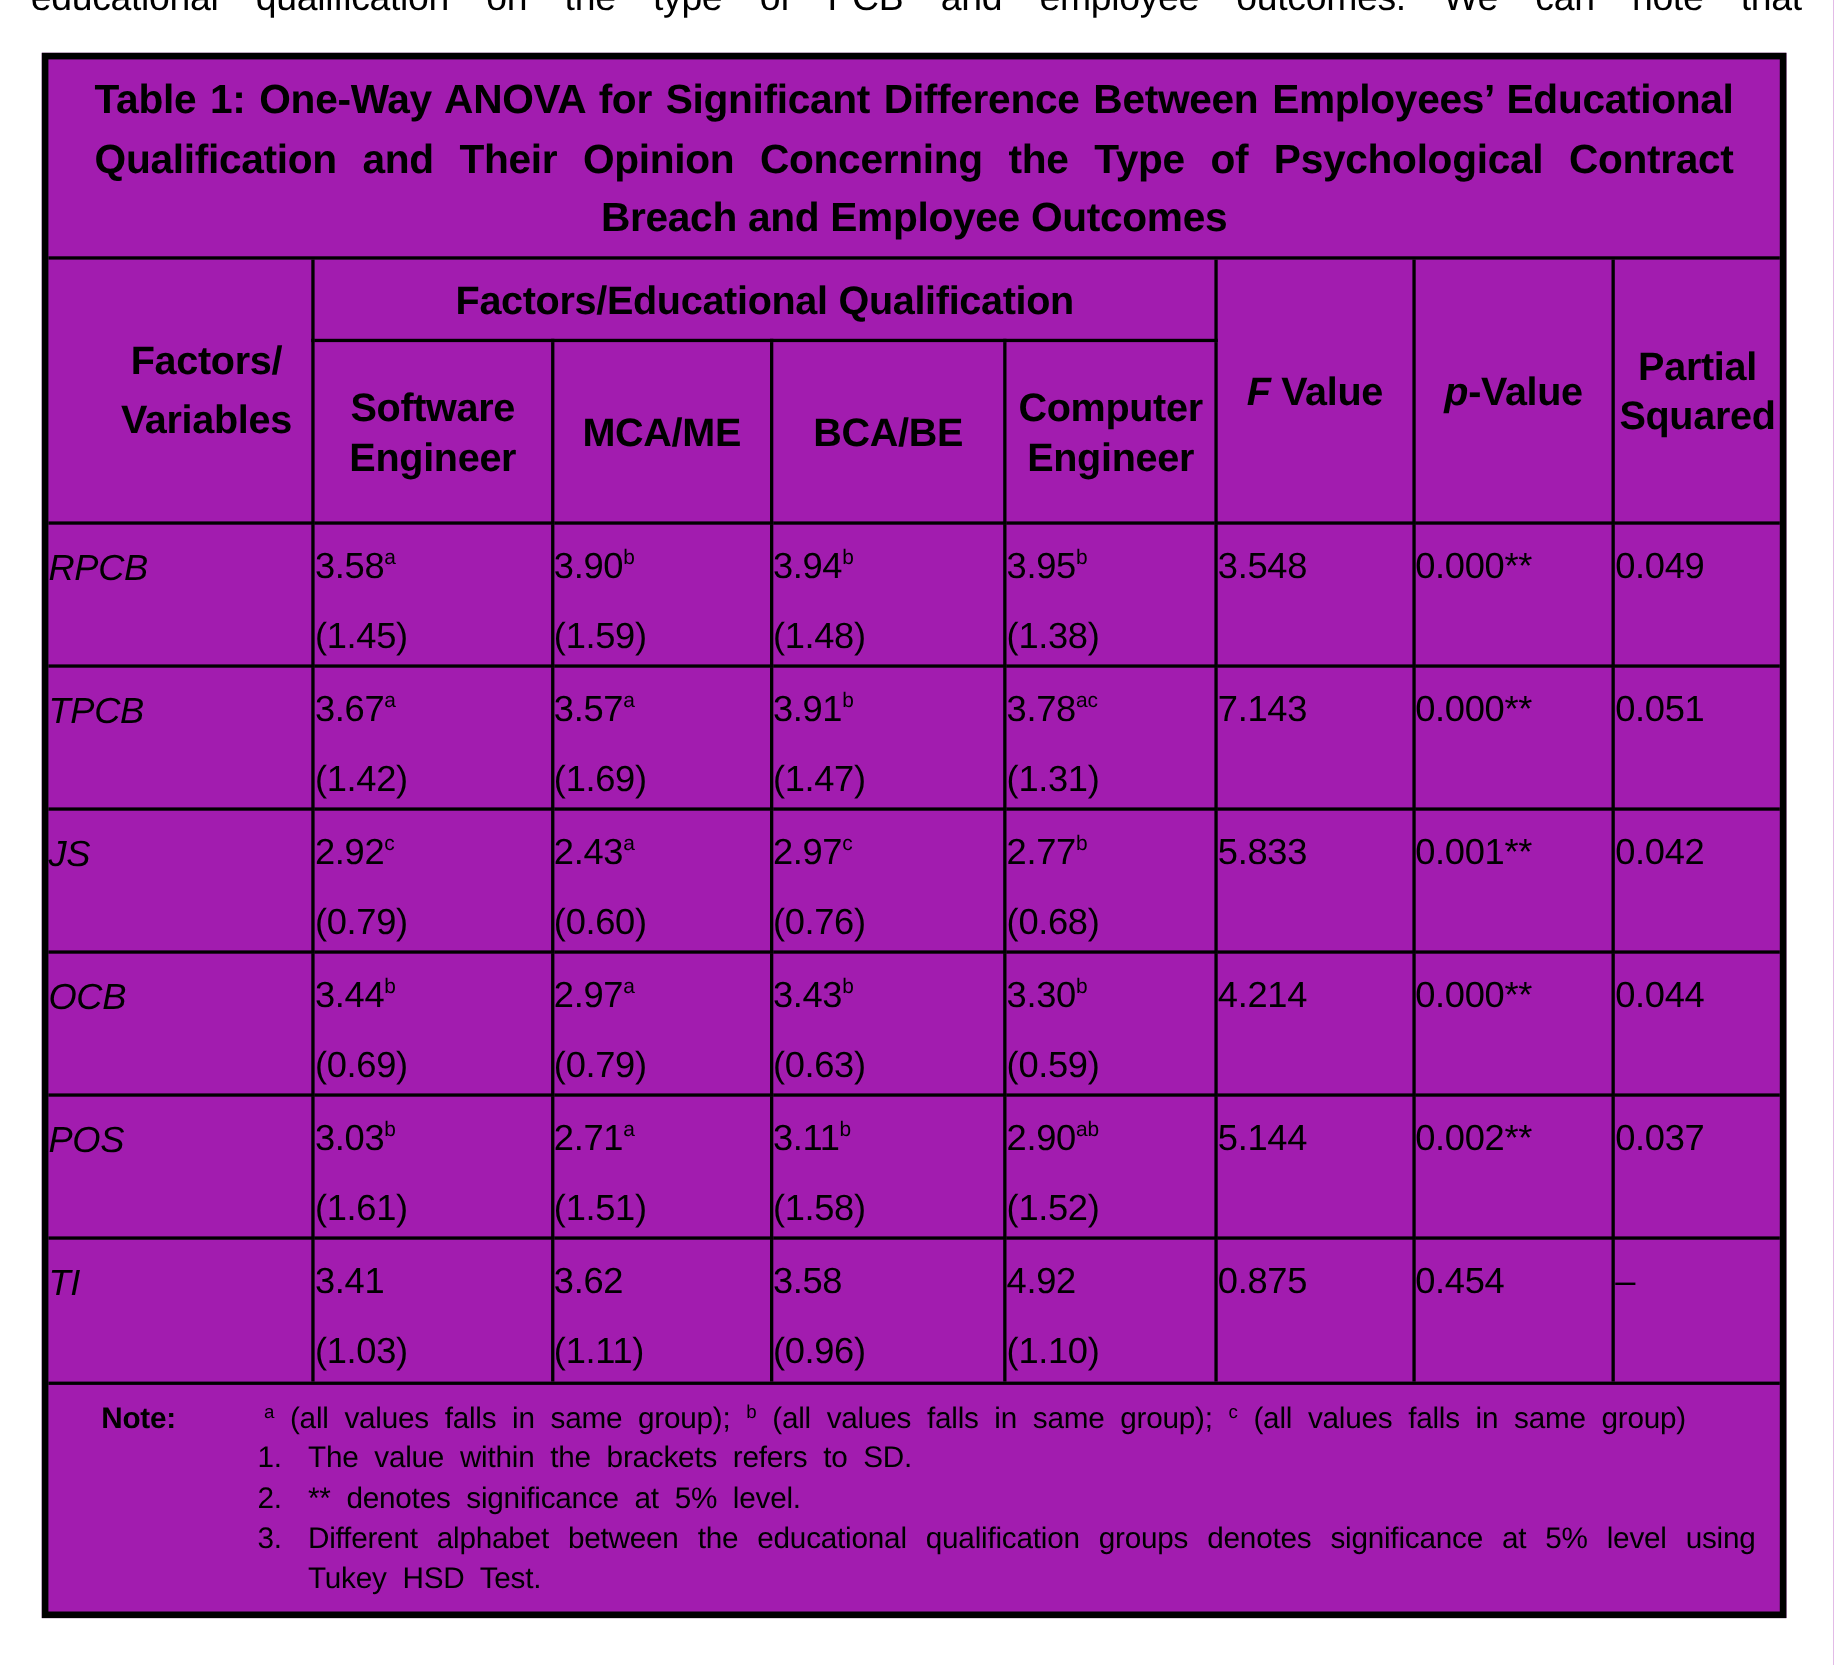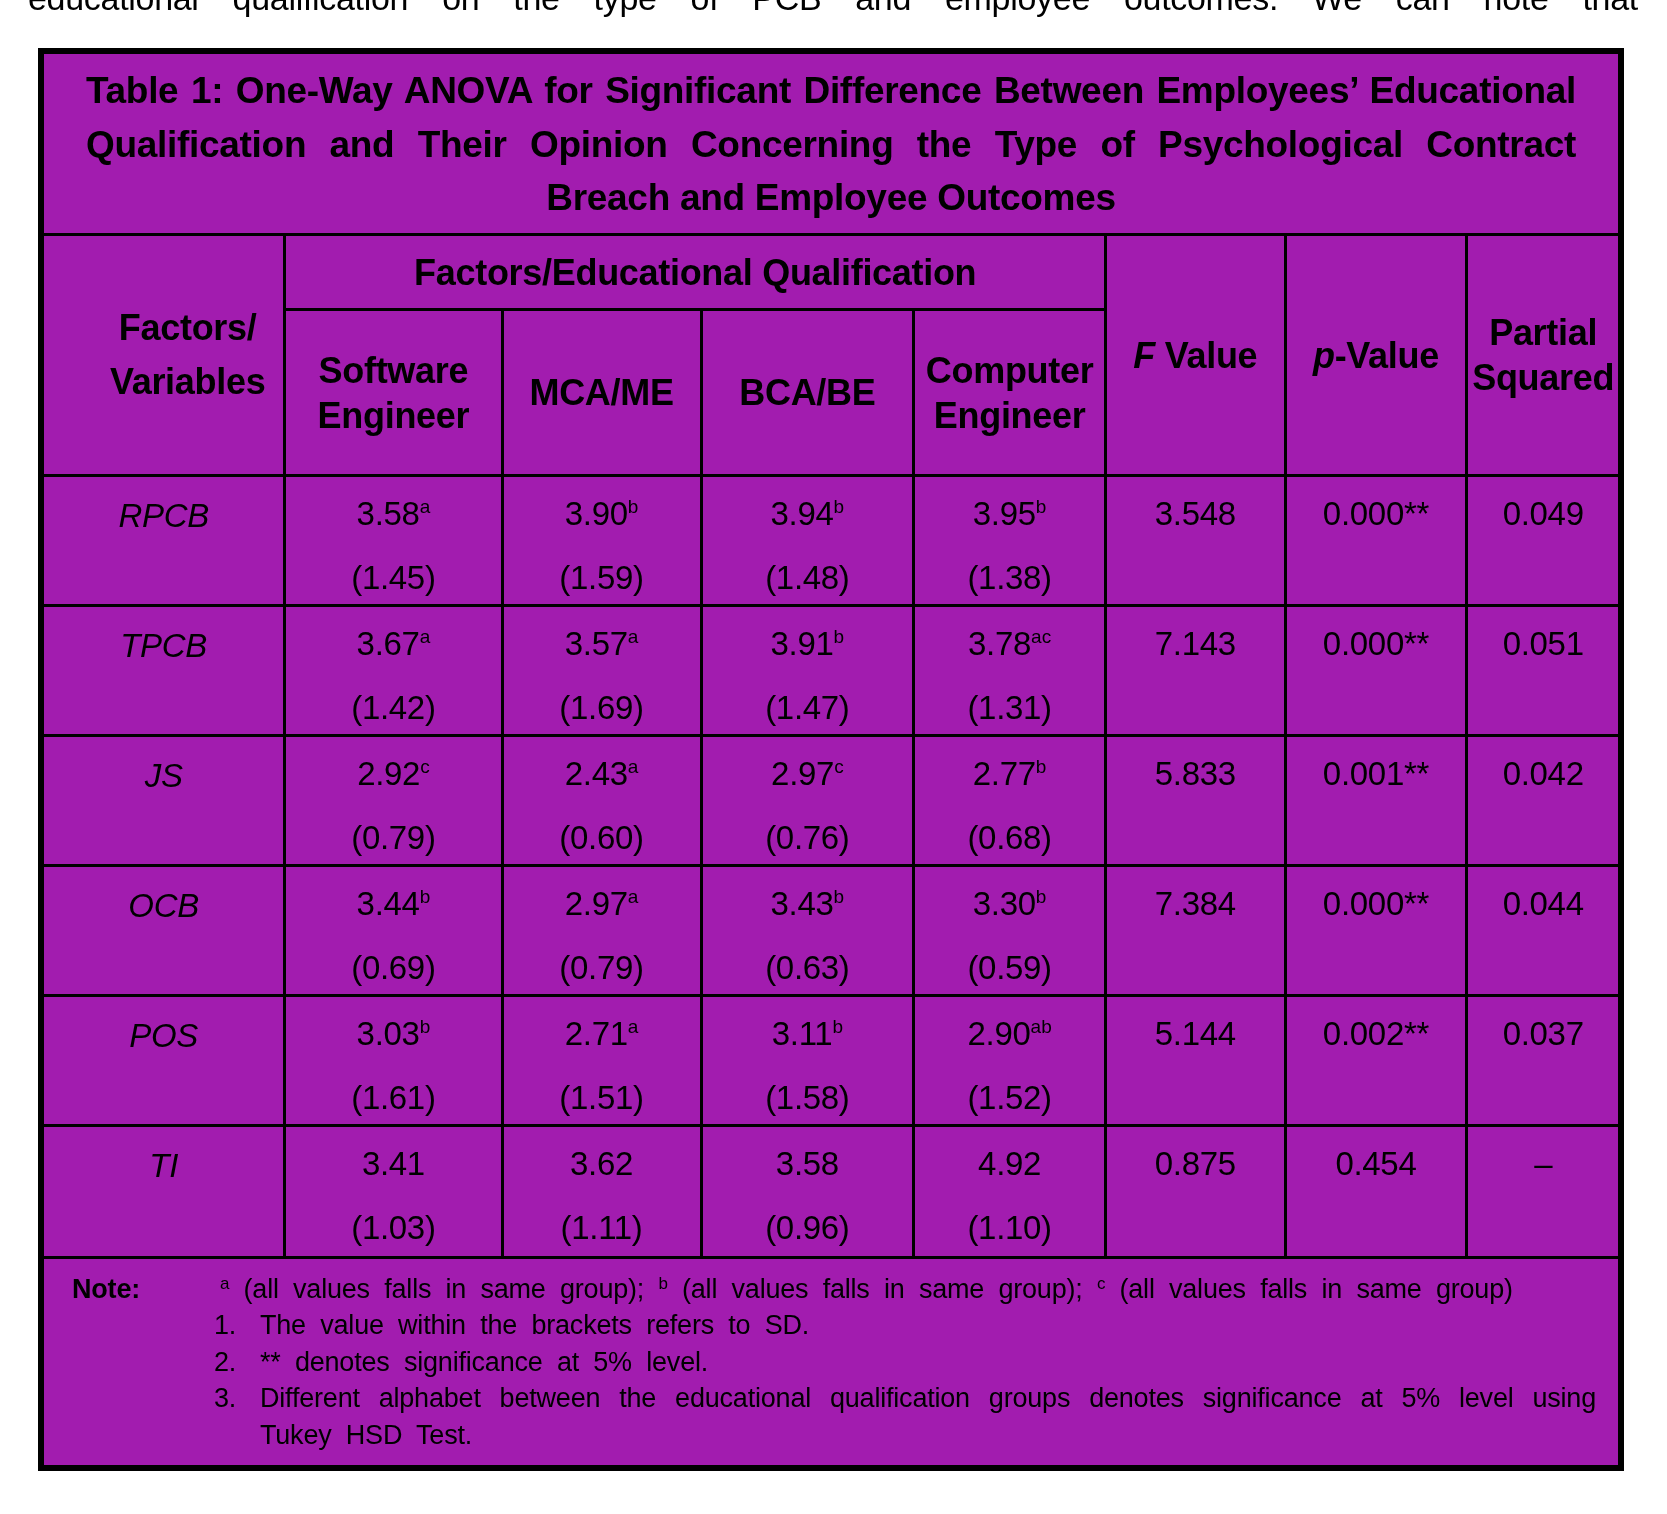--- a/index.html
+++ b/index.html
@@ -26,32 +26,32 @@
   table { border-collapse:collapse; border-style:hidden; table-layout:fixed; width:100%; }
   th, td { border:3px solid #000; padding:0; }
   thead th {
     font-weight:bold; font-size:36px; letter-spacing:-0.3px;
     text-align:center; vertical-align:middle; line-height:1.25;
   }
   .h-row1 { height:74px; }
   .h-row2 { height:166px; }
   .h-fv { white-space:pre-line; line-height:1.5;padding-left:48px; }
   tbody tr { height:130px; }
-  tbody td { vertical-align:top; text-align:center; font-size:33px; letter-spacing:-0.3px; }
+  tbody td { vertical-align:top; text-align:left; font-size:33px; letter-spacing:-0.3px; }
   .c-label { font-style:italic; padding-top:20px; }
   .mean { padding-top:18px; }
   .mean sup { font-size:19px; line-height:0; vertical-align:12px; letter-spacing:0; }
   .sd { margin-top:26px; }
   .c-stat { padding-top:18px; }
   .note-box {
     border-top:3px solid #000; display:flex;
     padding:12px 22px 12px 28px;
     font-size:27px; line-height:1.35; letter-spacing:-0.2px; word-spacing:7px;
   }
-  .note-label { font-weight:bold; width:142px; flex:none; }
+  .note-label { font-weight:bold; width:142px; flex:none;margin-left:20px; }
   .note-content { flex:1; min-width:0; }
   .note-supline { margin:0; padding-left:6px; text-align:justify; }
   .note-supline sup { font-size:17px; line-height:0; vertical-align:9px; }
   .note-item { display:flex; }
   .note-num { width:46px; flex:none; }
   .note-text { flex:1; text-align:justify; }
 </style>
 </head>
 <body>
 
@@ -168,21 +168,21 @@
         <div class="sd">(0.79)</div>
       </td>
       <td>
         <div class="mean"><span>3.43</span><sup>b</sup></div>
         <div class="sd">(0.63)</div>
       </td>
       <td>
         <div class="mean"><span>3.30</span><sup>b</sup></div>
         <div class="sd">(0.59)</div>
       </td>
-      <td class="c-stat"><span>7.384</span></td>
+      <td class="c-stat"><span>4.214</span></td>
       <td class="c-stat"><span>0.000**</span></td>
       <td class="c-stat"><span>0.044</span></td>
     </tr>
 
     <tr>
       <td class="c-label"><span>POS</span></td>
       <td>
         <div class="mean"><span>3.03</span><sup>b</sup></div>
         <div class="sd">(1.61)</div>
       </td>

